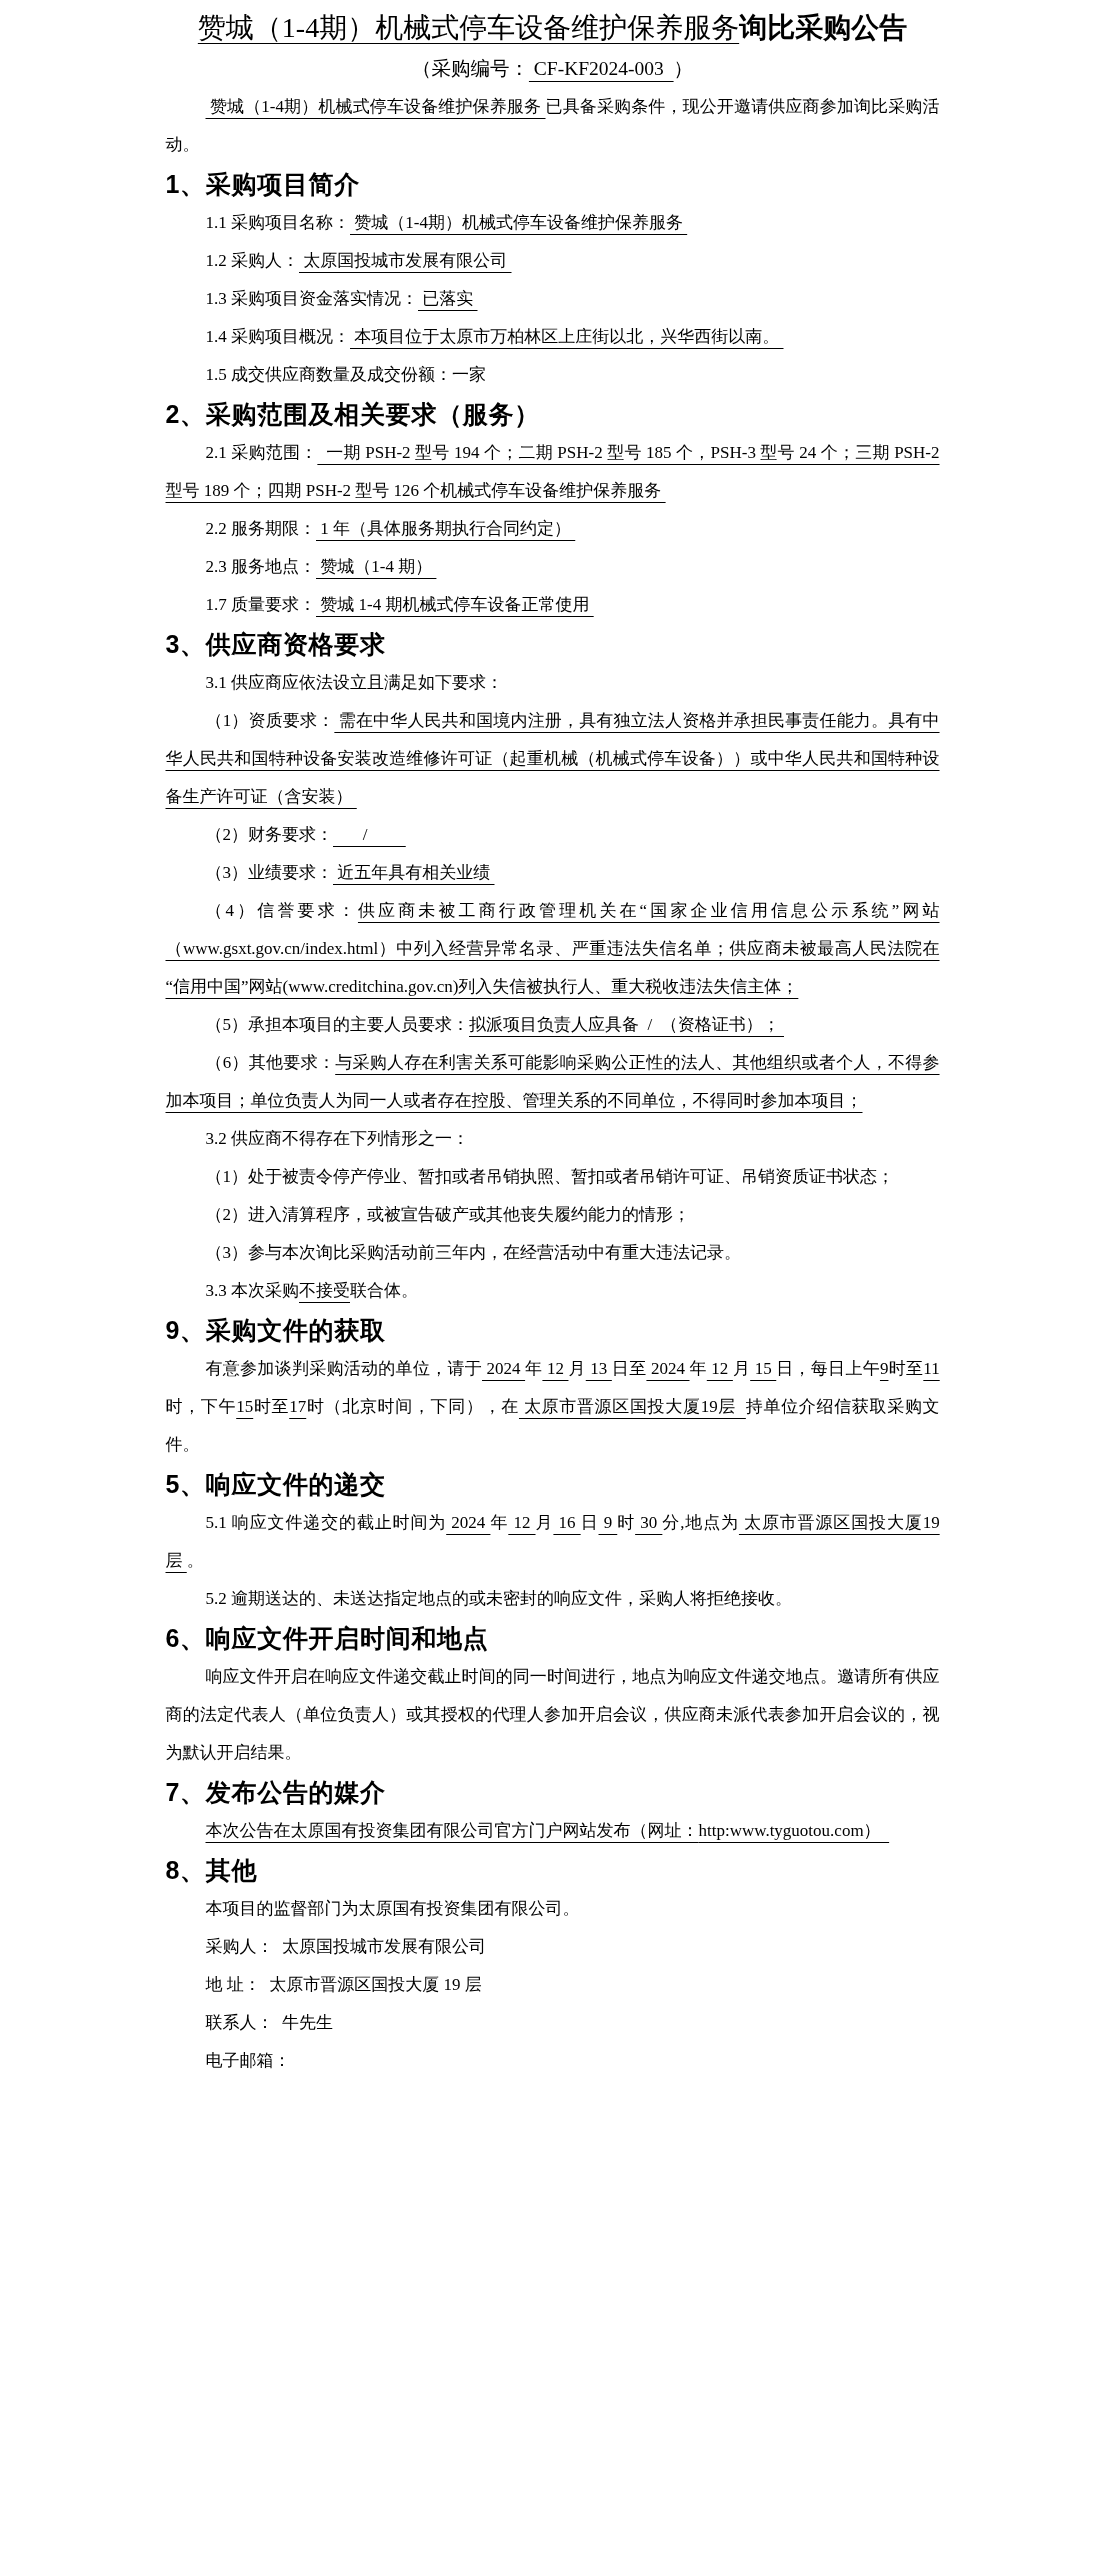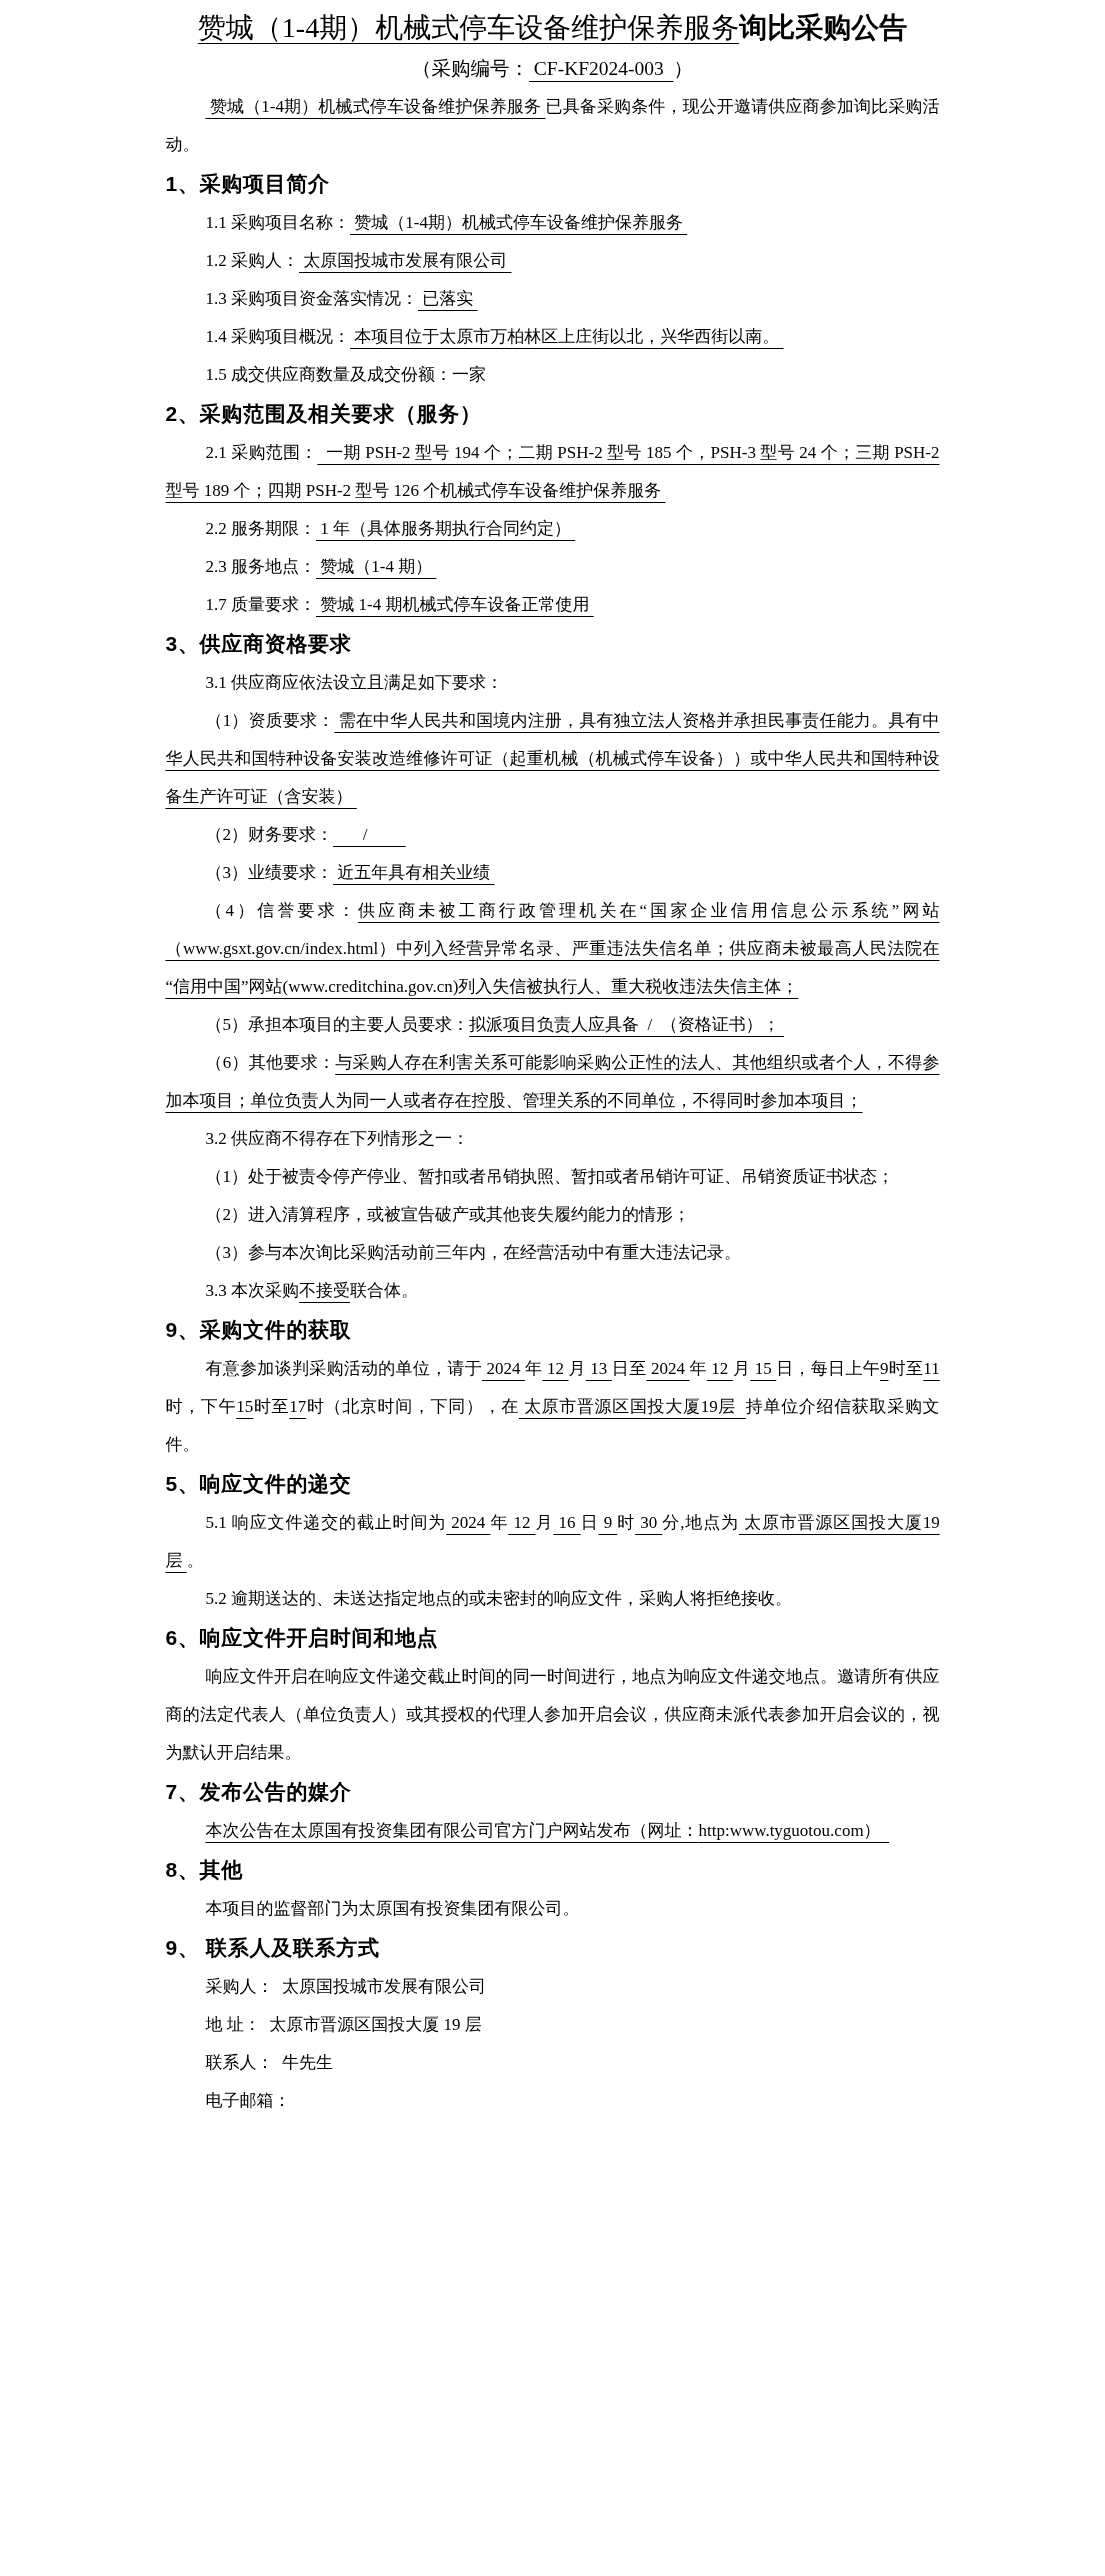--- a/index.html
+++ b/index.html
@@ -34,21 +34,21 @@
   .subtitle {
     text-align: center;
     font-size: 19.5px;
     line-height: 39px;
     margin-bottom: 4.2px;
   }
   
   .h {
     font-family: "Liberation Sans", "DejaVu Sans", sans-serif;
     font-weight: 700;
-    font-size: 21px;
+    font-size: 25px;
     line-height: 40px;
     margin: 4.2px 0 7px;
     letter-spacing: 0.7px;
   }
   
   .p {
     font-size: 17px;
     line-height: 38px;
     text-indent: 40px;
     text-align: justify;
@@ -103,20 +103,19 @@
       <p class="p"><span>有意参加谈判采购活动的单位，请于</span><span class="u">&nbsp;2024&nbsp;</span><span>年</span><span class="u">&nbsp;12&nbsp;</span><span>月</span><span class="u">&nbsp;13&nbsp;</span><span>日至</span><span class="u">&nbsp;2024&nbsp;</span><span>年</span><span class="u">&nbsp;12&nbsp;</span><span>月</span><span class="u">&nbsp;15&nbsp;</span><span>日，每日上午</span><span class="u">9</span><span>时至</span><span class="u">11</span><span>时，下午</span><span class="u">15</span><span>时至</span><span class="u">17</span><span>时（北京时间，下同），在</span><span class="u">&nbsp;太原市晋源区国投大厦19层&nbsp;&nbsp;</span><span>持单位介绍信获取采购文件。</span></p>
       <p class="h"><span>5、响应文件的递交</span></p>
       <p class="p"><span>5.1 响应文件递交的截止时间为</span><span class="u">&nbsp;2024&nbsp;</span><span>年</span><span class="u">&nbsp;12&nbsp;</span><span>月</span><span class="u">&nbsp;16&nbsp;</span><span>日</span><span class="u">&nbsp;9&nbsp;</span><span>时</span><span class="u">&nbsp;30&nbsp;</span><span>分,地点为</span><span class="u">&nbsp;太原市晋源区国投大厦19层&nbsp;</span><span>。</span></p>
       <p class="p"><span>5.2 逾期送达的、未送达指定地点的或未密封的响应文件，采购人将拒绝接收。</span></p>
       <p class="h"><span>6、响应文件开启时间和地点</span></p>
       <p class="p"><span>响应文件开启在响应文件递交截止时间的同一时间进行，地点为响应文件递交地点。邀请所有供应商的法定代表人（单位负责人）或其授权的代理人参加开启会议，供应商未派代表参加开启会议的，视为默认开启结果。</span></p>
       <p class="h"><span>7、发布公告的媒介</span></p>
       <p class="p"><span class="u">本次公告在太原国有投资集团有限公司官方门户网站发布（网址：</span><span class="u nw">http:www.tyguotou.com）&nbsp;&nbsp;</span></p>
       <p class="h"><span>8、其他</span></p>
       <p class="p"><span>本项目的监督部门为太原国有投资集团有限公司。</span></p>
-      <p class="h"><span>9、&nbsp;联系人及联系方式</span></p>
       <p class="p"><span>采购人：&nbsp;&nbsp;太原国投城市发展有限公司</span></p>
       <p class="p"><span>地&nbsp;址：&nbsp;&nbsp;太原市晋源区国投大厦 19 层</span></p>
       <p class="p"><span>联系人：&nbsp;&nbsp;牛先生</span></p>
       <p class="p"><span>电子邮箱：</span></p>
     </div>
 </main>
 
 
 </body></html>

